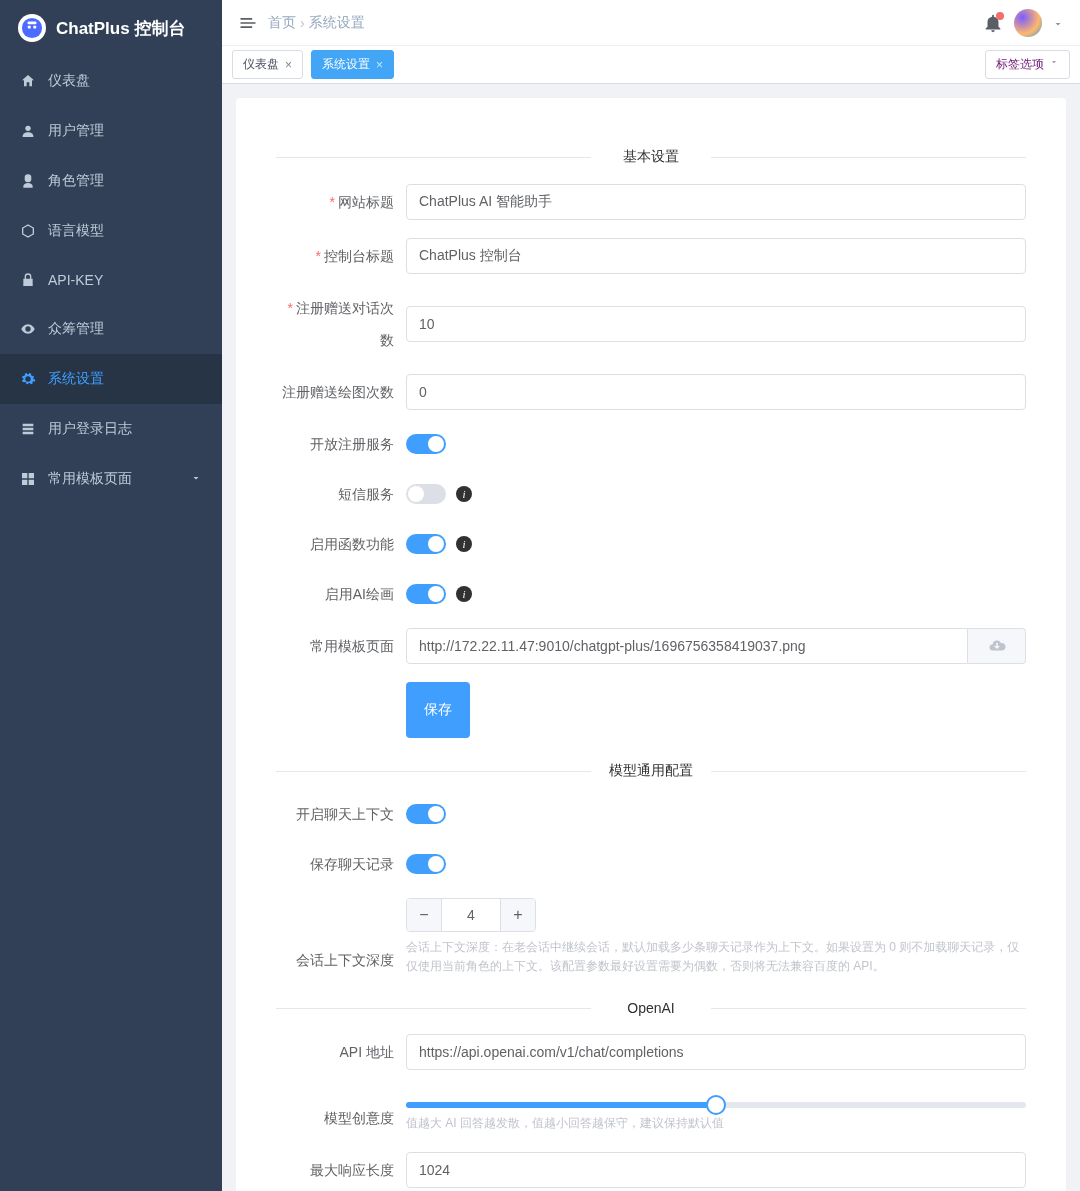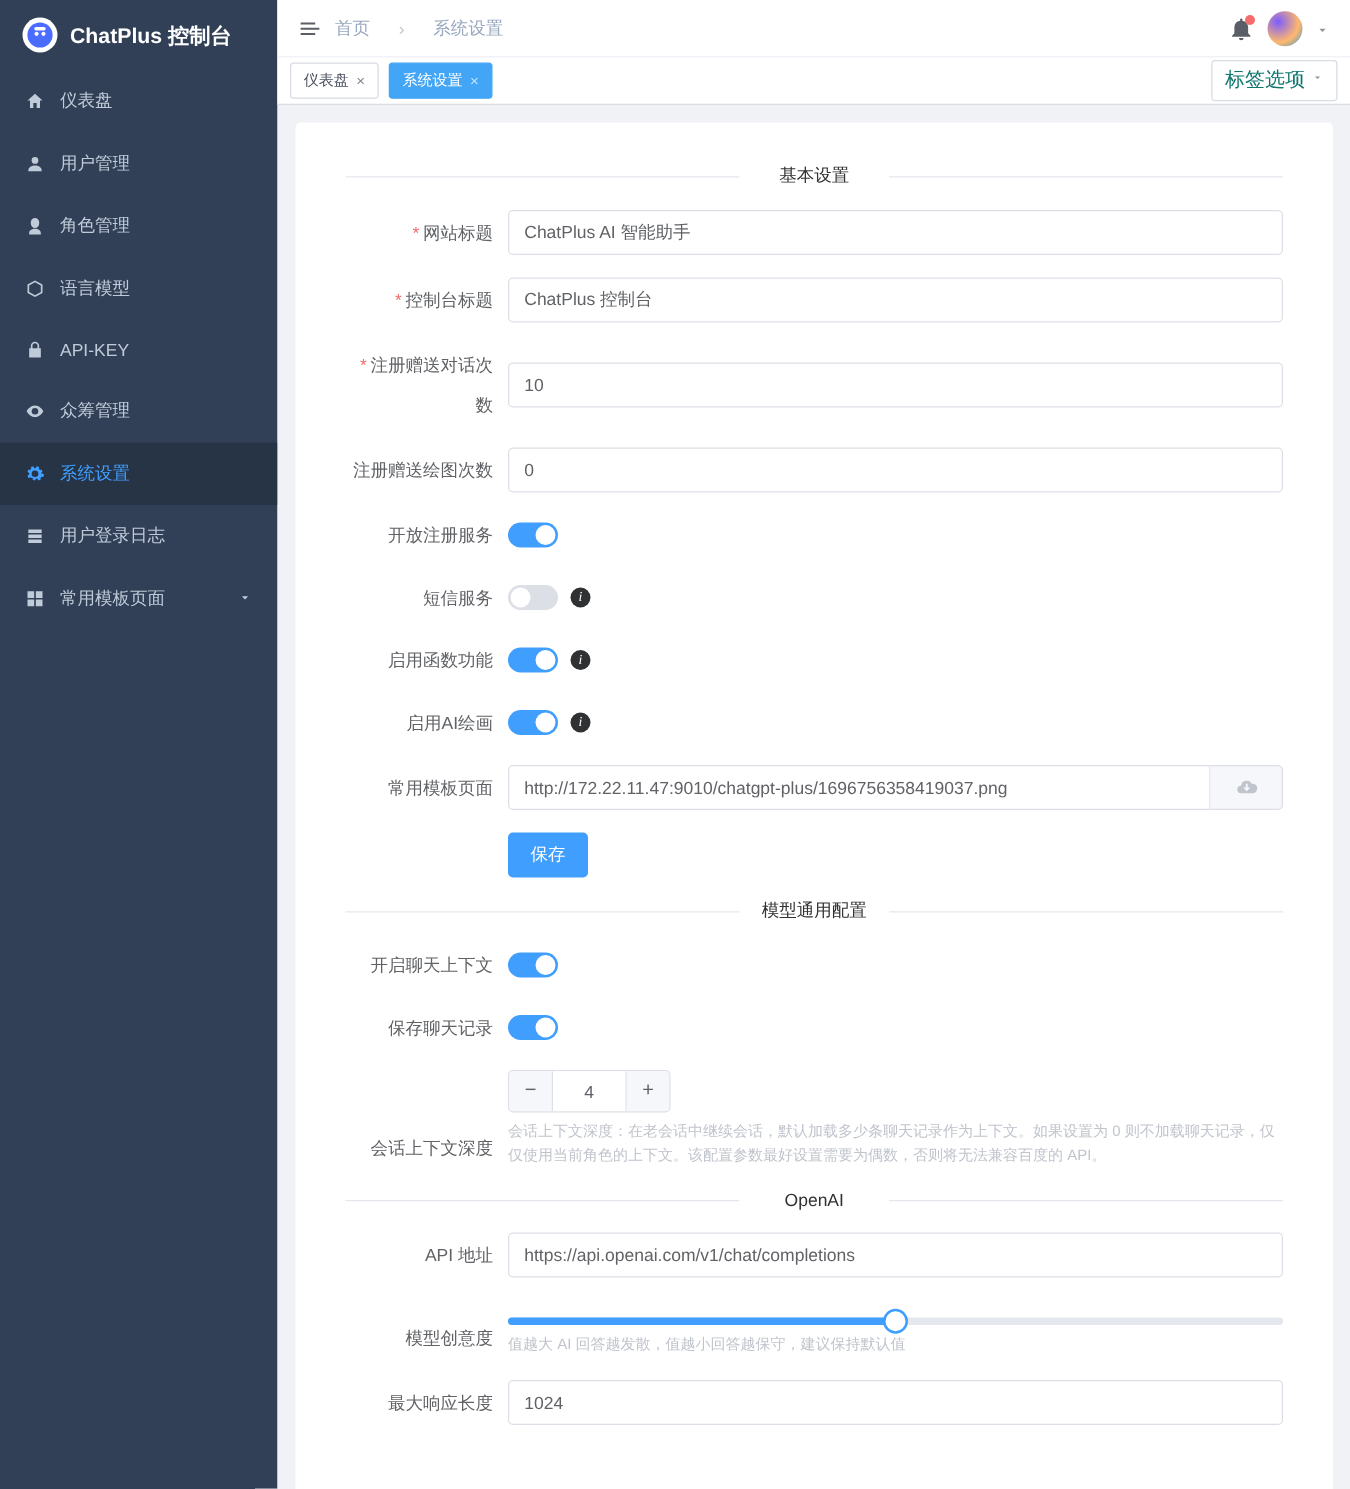--- a/index.html
+++ b/index.html
@@ -12,38 +12,38 @@
 .menu { list-style: none; }
 .menu-item { display: flex; align-items: center; padding: 16px 20px; gap: 12px; cursor: pointer; color: #bfcbd9; font-size: 14px; }
 .menu-item.active { background: #263445; color: #409eff; }
 .menu-item .mi-icon { width: 16px; height: 16px; display: inline-flex; align-items: center; justify-content: center; }
 .menu-item .mi-icon svg { width: 16px; height: 16px; fill: currentColor; }
 .menu-item .expand { margin-left: auto; }
 .main { flex: 1; display: flex; flex-direction: column; background: #f0f2f5; }
 .topbar { height: 46px; background: #fff; display: flex; align-items: center; padding: 0 16px; gap: 10px; border-bottom: 1px solid #ebeef5; }
 .hamburger { width: 20px; height: 20px; display: inline-flex; }
 .hamburger svg { width: 20px; height: 20px; fill: #5a5e66; }
-.breadcrumb { display: flex; align-items: center; gap: 23px; color: #97a8be; font-size: 14px; }
+.breadcrumb { display: flex; align-items: center; gap: 4px; color: #97a8be; font-size: 14px; }
 .breadcrumb .sep { color: #c0c4cc; }
 .topbar .spacer { flex: 1; }
 .bell { position: relative; width: 22px; height: 22px; }
 .bell svg { width: 22px; height: 22px; fill: #5a5e66; }
 .bell .dot { position: absolute; top: 0; right: 0; width: 8px; height: 8px; background: #f56c6c; border-radius: 50%; }
 .avatar { width: 28px; height: 28px; border-radius: 50%; background: radial-gradient(circle at 30% 30%, #7b5cff, #ffb86c 60%, #3498db 100%); }
 .caret { width: 12px; height: 12px; }
 .caret svg { width: 12px; height: 12px; fill: #909399; }
 .tabsbar { height: 38px; background: #fff; border-bottom: 1px solid #d8dce5; display: flex; align-items: center; padding: 0 10px; gap: 8px; }
 .tab { display: flex; align-items: center; gap: 6px; padding: 5px 10px; border: 1px solid #d8dce5; border-radius: 3px; font-size: 12px; color: #495060; background: #fff; cursor: pointer; }
 .tab.active { background: #42a5f5; border-color: #42a5f5; color: #fff; }
 .tab .close { font-size: 12px; opacity: .7; }
 .tabsbar .spacer { flex: 1; }
-.tab-options { background: #fff; border: 1px solid #d8dce5; border-radius: 3px; padding: 5px 10px; font-size: 16px; color: #0f766e; display: flex; align-items: flex-start; gap: 5px; cursor: pointer; }
+.tab-options { background: #fff; border: 1px solid #d8dce5; border-radius: 3px; padding: 5px 10px; font-size: 12px; color: #701a75; display: flex; align-items: flex-start; gap: 5px; cursor: pointer; }
 .content-wrap { flex: 1; overflow-y: auto; padding: 14px; }
 .panel { background: #fff; border-radius: 4px; padding: 26px 40px 40px 40px; }
-.section { position: relative; margin-top: 8px; }
+.section { position: relative; margin-top: 24px; }
 .section-title { text-align: center; font-size: 14px; color: #303133; margin-bottom: 18px; position: relative; }
 .section-title::before, .section-title::after { content: ""; position: absolute; top: 50%; width: calc(50% - 60px); border-top: 1px solid #e4e7ed; }
 .section-title::before { left: 0; }
 .section-title::after { right: 0; }
 .form-row { display: flex; align-items: center; margin-bottom: 18px; }
 .form-row.align-top { align-items: flex-end; }
 .form-label { width: 130px; text-align: right; padding-right: 12px; color: #606266; font-size: 14px; line-height: 32px; }
 .form-label .req { color: #f56c6c; margin-right: 3px; }
 .form-control { flex: 1; }
 .input { width: 100%; height: 36px; border: 1px solid #dcdfe6; border-radius: 4px; padding: 0 12px; font-size: 14px; color: #606266; outline: none; }
@@ -52,21 +52,21 @@
 .switch.off { background: #dcdfe6; }
 .switch .knob { position: absolute; top: 2px; width: 16px; height: 16px; background: #fff; border-radius: 50%; transition: left .2s; }
 .switch.on .knob { left: 22px; }
 .switch.off .knob { left: 2px; }
 .switch-row { display: flex; align-items: center; gap: 10px; }
 .info-dot { width: 16px; height: 16px; background: #303133; border-radius: 50%; display: inline-flex; align-items: center; justify-content: center; color: #fff; font-size: 11px; font-style: italic; font-family: Georgia, serif; cursor: pointer; }
 .input-group { display: flex; }
 .input-group .input { border-top-right-radius: 0; border-bottom-right-radius: 0; }
 .input-group .upload-btn { width: 64px; border: 1px solid #dcdfe6; border-left: none; border-top-right-radius: 4px; border-bottom-right-radius: 4px; background: #f5f7fa; display: flex; align-items: center; justify-content: center; cursor: pointer; }
 .upload-btn svg { width: 18px; height: 18px; fill: #c0c4cc; }
-.btn-primary { background: #409eff; color: #fff; border: none; padding: 9px 18px; border-radius: 4px; font-size: 14px; cursor: pointer; }
+.btn-primary { background: #409eff; color: #fff; border: none; padding: 19px 18px; border-radius: 4px; font-size: 14px; cursor: pointer; }
 .stepper { display: inline-flex; border: 1px solid #dcdfe6; border-radius: 4px; overflow: hidden; }
 .stepper button { width: 34px; height: 32px; background: #f5f7fa; border: none; color: #606266; font-size: 16px; cursor: pointer; }
 .stepper input { width: 60px; border: none; border-left: 1px solid #dcdfe6; border-right: 1px solid #dcdfe6; text-align: center; font-size: 14px; color: #606266; outline: none; }
 .hint { font-size: 12px; color: #c0c4cc; line-height: 1.6; margin-top: 6px; }
 .slider { position: relative; height: 6px; background: #e4e7ed; border-radius: 3px; margin: 14px 0 4px 0; }
 .slider .track { position: absolute; height: 100%; background: #409eff; border-radius: 3px; left: 0; }
 .slider .thumb { position: absolute; top: 50%; width: 20px; height: 20px; background: #fff; border: 2px solid #409eff; border-radius: 50%; transform: translate(-50%, -50%); cursor: pointer; }
 </style>
 </head>
 <body>

